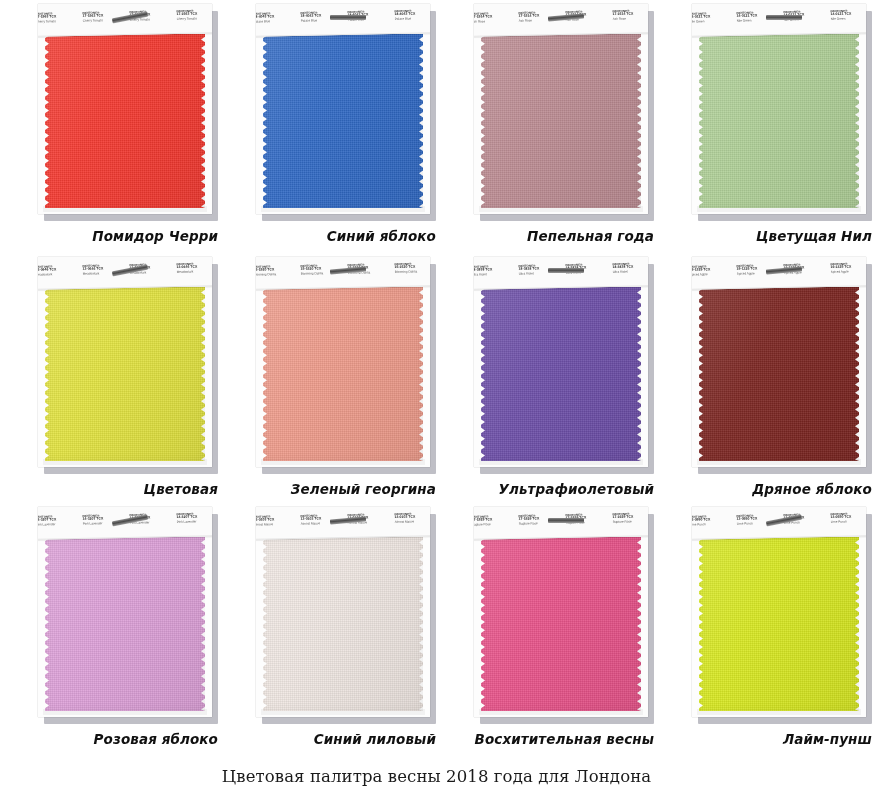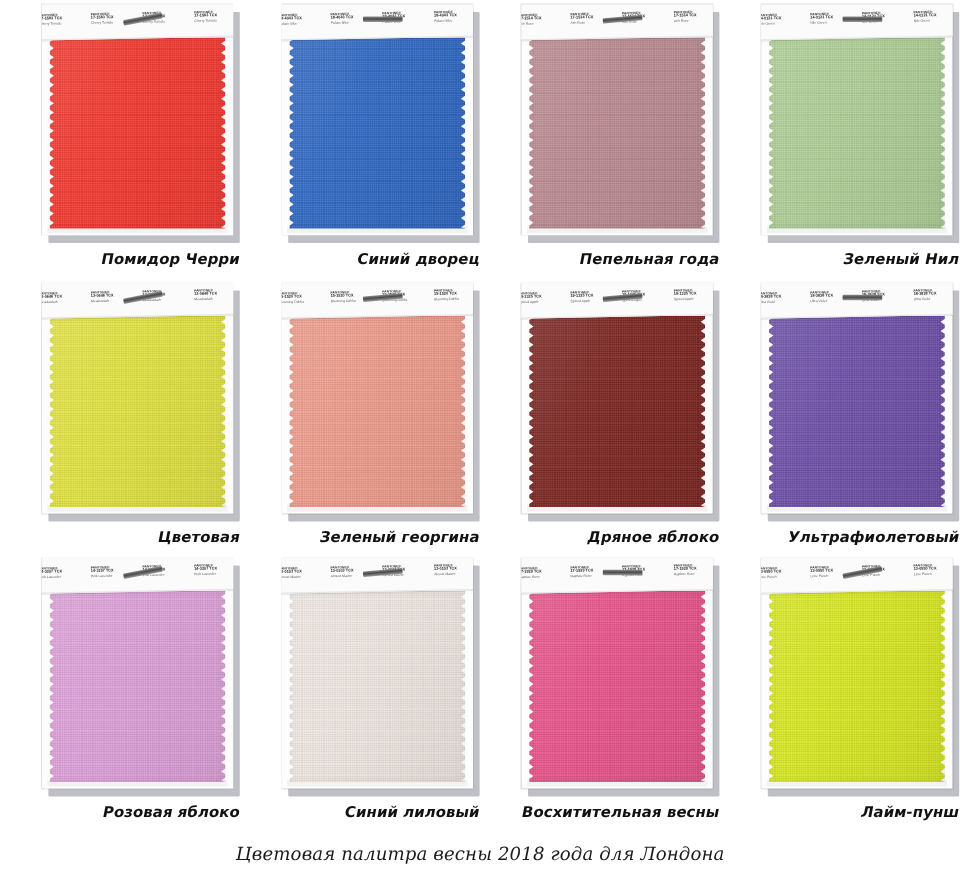--- a/index.html
+++ b/index.html
@@ -222,21 +222,20 @@
   }
 
   
   #figure-caption {
     position: absolute;
     left: 0;
     bottom: 8px;
     width: 873px;
     text-align: center;
     font-family: "DejaVu Serif", serif;
-    font-style: italic;
     font-size: 16.5px;
     color: #1a1a1a;
     letter-spacing: 0.1px;
   }
 </style>
 </head>
 <body>
 
 <div id="palette-grid">
     <div class="swatch-cell">
@@ -302,21 +301,21 @@
               <div class="code-name">Palace Blue</div>
             </div>
           </div>
           <div class="header-clip flat"></div>
           <div class="fabric-outer">
             <div class="fabric" style="--chip: #2F68C4;"></div>
             <div class="fabric-sheen"></div>
           </div>
         </div>
       </div>
-      <div class="caption">Синий дворец</div>
+      <div class="caption">Синий яблоко</div>
     </div>
     <div class="swatch-cell">
       <div class="card-wrap">
         <div class="card-shadow"></div>
         <div class="card">
           <div class="card-bottom-edge"></div>
           <div class="card-header">
             <div class="code-block">
               <div class="code-brand">PANTONE®</div>
               <div class="code-num">17-1514 TCX</div>
@@ -374,21 +373,21 @@
               <div class="code-name">Nile Green</div>
             </div>
           </div>
           <div class="header-clip flat"></div>
           <div class="fabric-outer">
             <div class="fabric" style="--chip: #AFD097;"></div>
             <div class="fabric-sheen"></div>
           </div>
         </div>
       </div>
-      <div class="caption">Зеленый Нил</div>
+      <div class="caption">Цветущая Нил</div>
     </div>
     <div class="swatch-cell">
       <div class="card-wrap">
         <div class="card-shadow"></div>
         <div class="card">
           <div class="card-bottom-edge"></div>
           <div class="card-header">
             <div class="code-block">
               <div class="code-brand">PANTONE®</div>
               <div class="code-num">13-0646 TCX</div>
@@ -456,20 +455,56 @@
       <div class="caption">Зеленый георгина</div>
     </div>
     <div class="swatch-cell">
       <div class="card-wrap">
         <div class="card-shadow"></div>
         <div class="card">
           <div class="card-bottom-edge"></div>
           <div class="card-header">
             <div class="code-block">
               <div class="code-brand">PANTONE®</div>
+              <div class="code-num">18-3838 TCX</div>
+              <div class="code-name">Ultra Violet</div>
+            </div>
+            <div class="code-block">
+              <div class="code-brand">PANTONE®</div>
+              <div class="code-num">18-3838 TCX</div>
+              <div class="code-name">Ultra Violet</div>
+            </div>
+            <div class="code-block">
+              <div class="code-brand">PANTONE®</div>
+              <div class="code-num">18-3838 TCX</div>
+              <div class="code-name">Ultra Violet</div>
+            </div>
+            <div class="code-block">
+              <div class="code-brand">PANTONE®</div>
+              <div class="code-num">18-3838 TCX</div>
+              <div class="code-name">Ultra Violet</div>
+            </div>
+          </div>
+          <div class="header-clip flat"></div>
+          <div class="fabric-outer">
+            <div class="fabric" style="--chip: #6C4EA8;"></div>
+            <div class="fabric-sheen"></div>
+          </div>
+        </div>
+      </div>
+      <div class="caption">Ультрафиолетовый</div>
+    </div>
+    <div class="swatch-cell">
+      <div class="card-wrap">
+        <div class="card-shadow"></div>
+        <div class="card">
+          <div class="card-bottom-edge"></div>
+          <div class="card-header">
+            <div class="code-block">
+              <div class="code-brand">PANTONE®</div>
               <div class="code-num">19-1325 TCX</div>
               <div class="code-name">Spiced Apple</div>
             </div>
             <div class="code-block">
               <div class="code-brand">PANTONE®</div>
               <div class="code-num">19-1325 TCX</div>
               <div class="code-name">Spiced Apple</div>
             </div>
             <div class="code-block">
               <div class="code-brand">PANTONE®</div>
@@ -492,56 +527,20 @@
       <div class="caption">Дряное яблоко</div>
     </div>
     <div class="swatch-cell">
       <div class="card-wrap">
         <div class="card-shadow"></div>
         <div class="card">
           <div class="card-bottom-edge"></div>
           <div class="card-header">
             <div class="code-block">
               <div class="code-brand">PANTONE®</div>
-              <div class="code-num">18-3838 TCX</div>
-              <div class="code-name">Ultra Violet</div>
-            </div>
-            <div class="code-block">
-              <div class="code-brand">PANTONE®</div>
-              <div class="code-num">18-3838 TCX</div>
-              <div class="code-name">Ultra Violet</div>
-            </div>
-            <div class="code-block">
-              <div class="code-brand">PANTONE®</div>
-              <div class="code-num">18-3838 TCX</div>
-              <div class="code-name">Ultra Violet</div>
-            </div>
-            <div class="code-block">
-              <div class="code-brand">PANTONE®</div>
-              <div class="code-num">18-3838 TCX</div>
-              <div class="code-name">Ultra Violet</div>
-            </div>
-          </div>
-          <div class="header-clip flat"></div>
-          <div class="fabric-outer">
-            <div class="fabric" style="--chip: #6C4EA8;"></div>
-            <div class="fabric-sheen"></div>
-          </div>
-        </div>
-      </div>
-      <div class="caption">Ультрафиолетовый</div>
-    </div>
-    <div class="swatch-cell">
-      <div class="card-wrap">
-        <div class="card-shadow"></div>
-        <div class="card">
-          <div class="card-bottom-edge"></div>
-          <div class="card-header">
-            <div class="code-block">
-              <div class="code-brand">PANTONE®</div>
               <div class="code-num">14-3207 TCX</div>
               <div class="code-name">Pink Lavender</div>
             </div>
             <div class="code-block">
               <div class="code-brand">PANTONE®</div>
               <div class="code-num">14-3207 TCX</div>
               <div class="code-name">Pink Lavender</div>
             </div>
             <div class="code-block">
               <div class="code-brand">PANTONE®</div>

